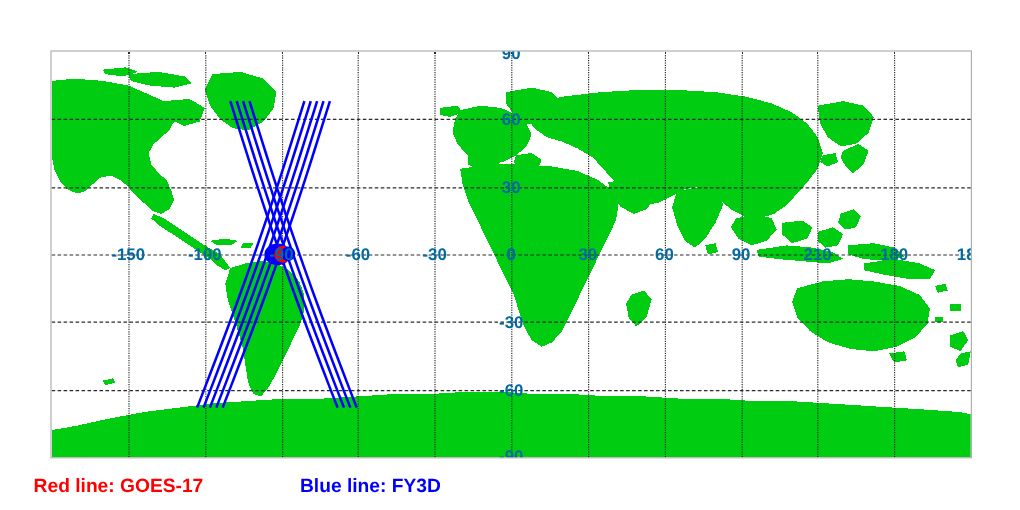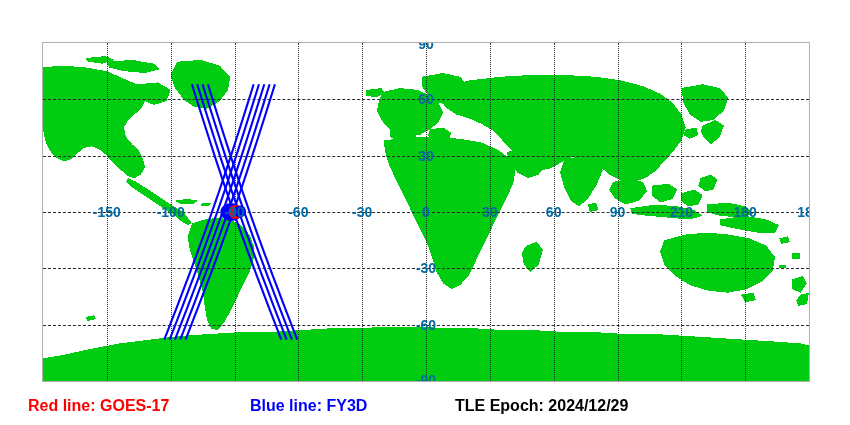--- a/index.html
+++ b/index.html
@@ -219,16 +219,15 @@
           <div class="lat-label" style="left: 383px; top: 281.667px;">-60</div>
           <div class="lat-label" style="left: 383px; top: 337px;">-90</div>
         </div>
 
     </div>
   </div>
 
   <div id="legend">
     <span class="legend-item" id="legend-red">Red line: GOES-17</span>
     <span class="legend-item" id="legend-blue">Blue line: FY3D</span>
-    <span class="legend-item" id="legend-epoch">TLE Epoch: 2024/12/29</span>
   </div>
 
 </div>
 
 </body></html>

